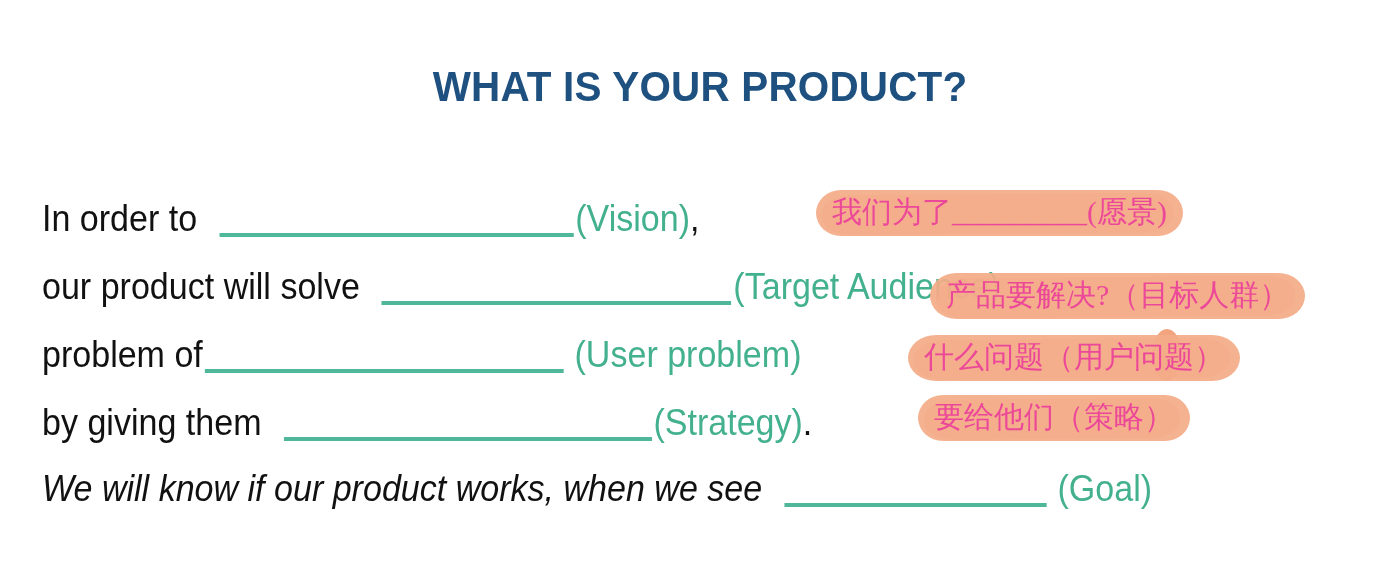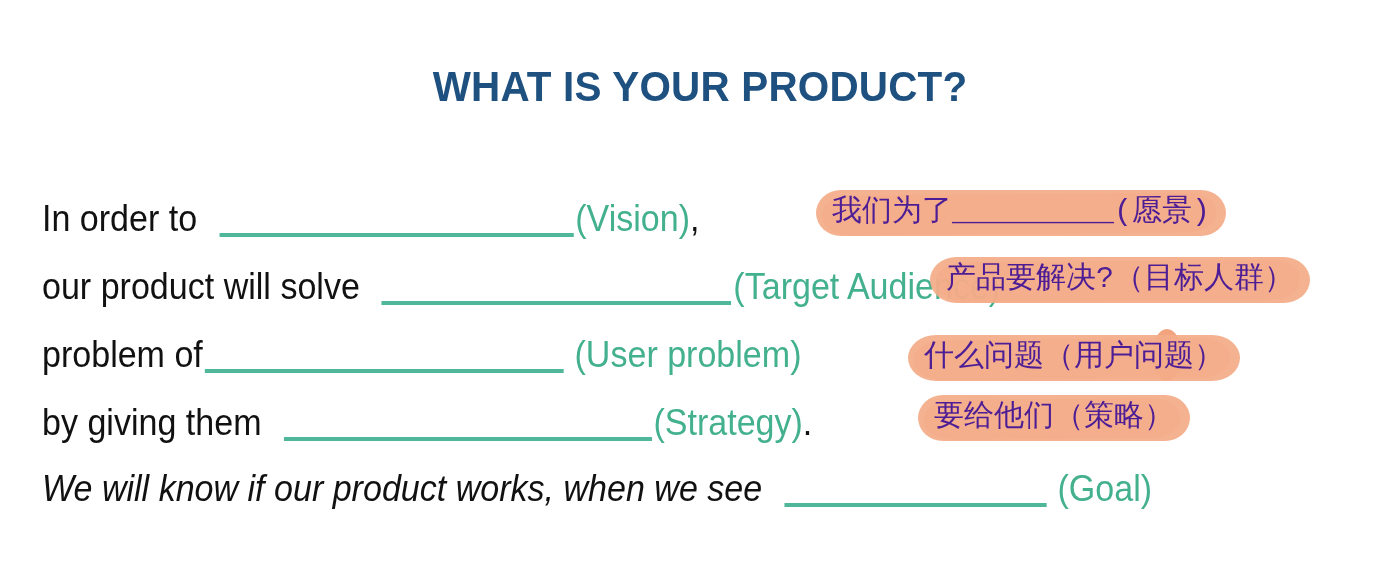--- a/index.html
+++ b/index.html
@@ -71,22 +71,22 @@
 
   .sp-sm { display:inline-block; width: 10px; }
   .sp-md { display:inline-block; width: 22px; }
 
   
   .anno {
     position: absolute;
     white-space: nowrap;
     font-size: 30px;
     line-height: 1;
-    color: #4c1d95;
-    font-family: Liberation Mono, monospace;
+    color: #ec4899;
+    font-family: Liberation Serif, serif;
     z-index: 6;
   }
   .anno .hl {
     position: relative;
     display: inline-block;
     padding: 7px 16px 9px 16px;
     z-index: 1;
   }
   
   .anno .hl::before {
@@ -107,21 +107,21 @@
     background: #f4ab88;
     opacity: 0.55;
     border-radius: 30px / 18px;
     transform: rotate(-0.5deg);
     z-index: -1;
   }
   .anno .txt { position: relative; z-index: 2; }
 
   
   #anno-vision   { left: 816px; top: 190px; }
-  #anno-target   { left: 930px; top: 257px; }
+  #anno-target   { left: 930px; top: 273px; }
   #anno-problem  { left: 908px; top: 335px; }
   #anno-strategy { left: 918px; top: 395px; }
   #anno-goal     { left: 832px; top: 500px; }
 
   #anno-target .hl::before { border-radius: 30px / 26px; }
   #anno-problem .hl::before { border-radius: 34px / 28px; }
   #anno-goal .hl::before { border-radius: 34px / 28px; }
 
   
   .blot {

